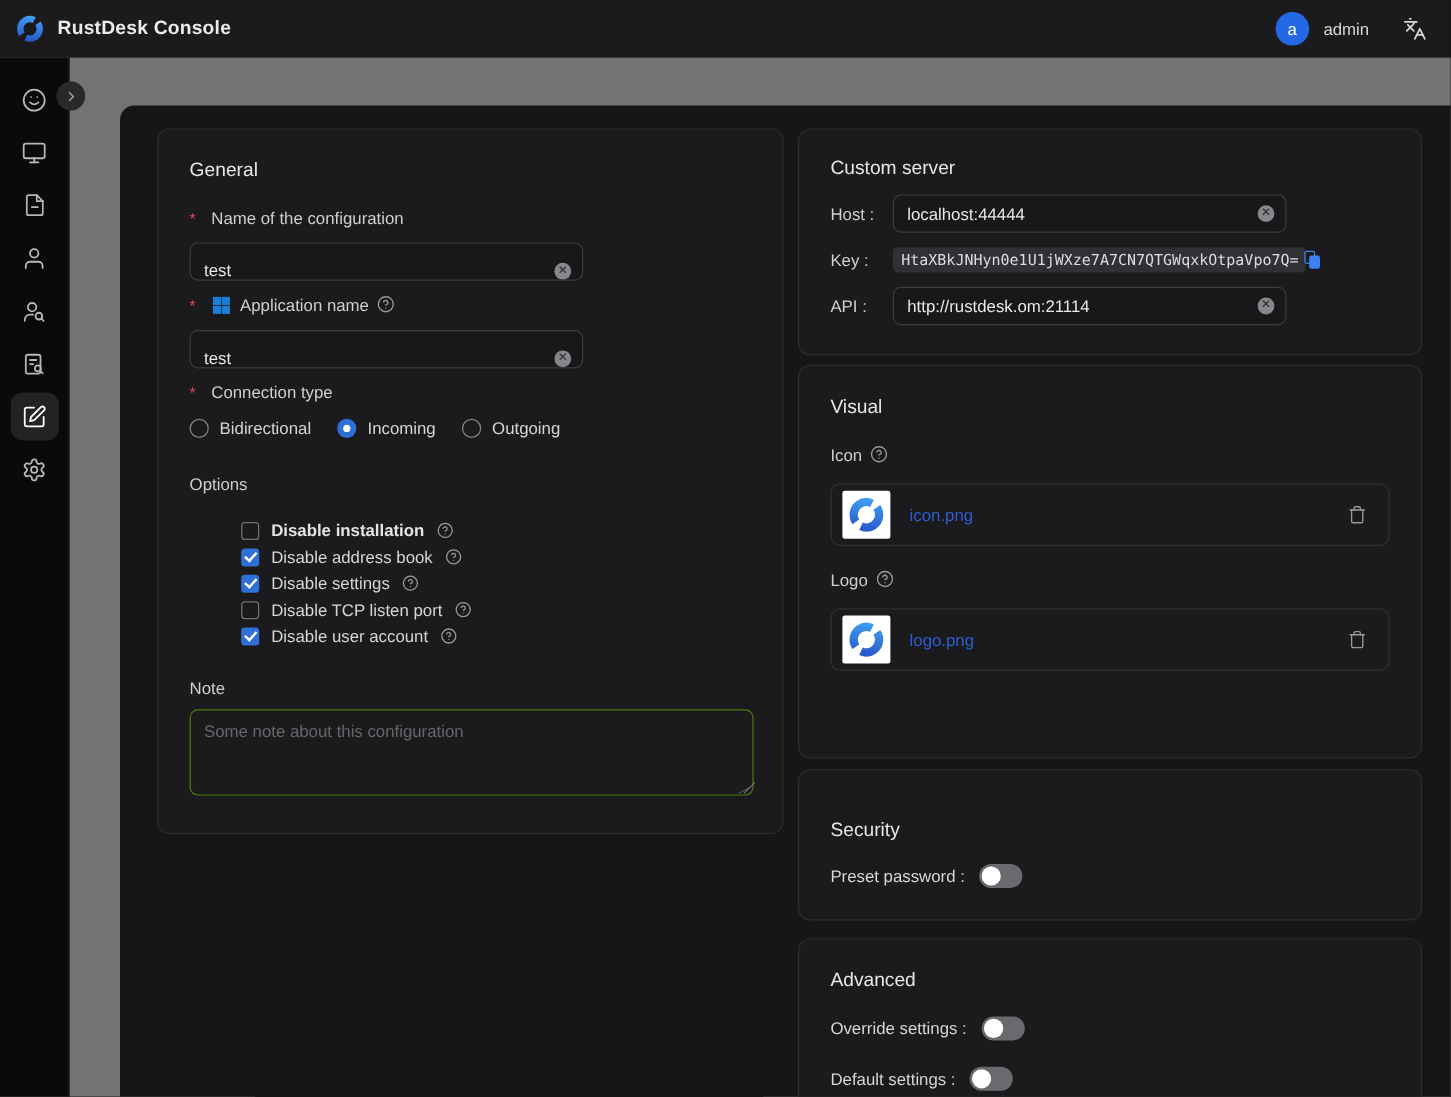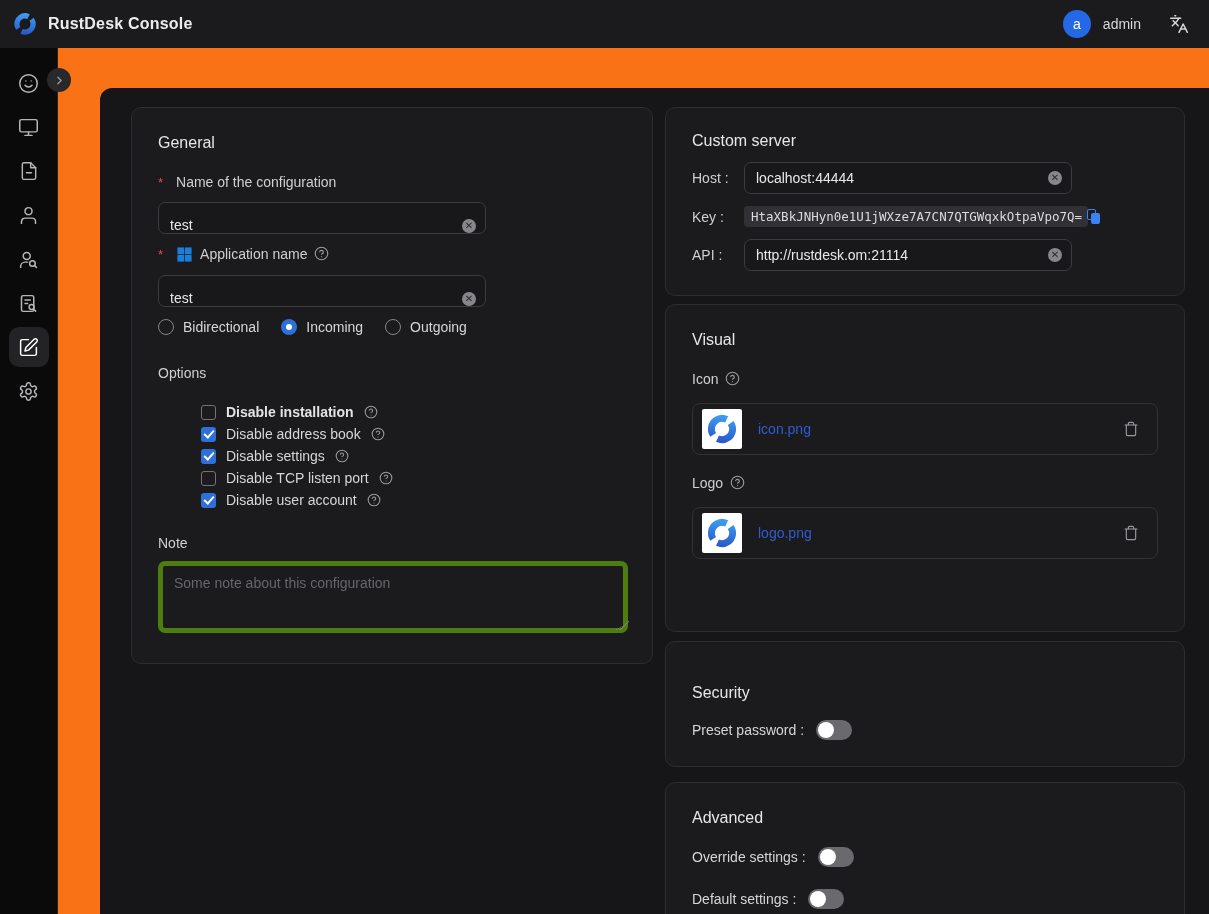--- a/index.html
+++ b/index.html
@@ -11,21 +11,21 @@
     padding:0 20px 0 12px; }
   .brand { display:flex; align-items:center; gap:10px; }
   .brand-title { font-size:16px; font-weight:700; color:#ececee; letter-spacing:.2px; }
   .topbar-right { margin-left:auto; display:flex; align-items:center; gap:12px; }
   .avatar { width:28px; height:28px; border-radius:50%; background:#2468e5; color:#fff;
     display:flex; align-items:center; justify-content:center; font-size:14px; }
   .username { font-size:14px; color:#d9d9db; margin-right:16px; }
   .lang-btn { color:#d6d6d8; display:flex; align-items:center; }
 
   
-  .workspace { position:relative; display:flex; height:866px; background:#f97316; }
+  .workspace { position:relative; display:flex; height:866px; background:#737373; }
   .rail { width:58px; background:#0a0a0b; border-right:1px solid #232326;
     display:flex; flex-direction:column; align-items:center; padding-top:15px; }
   .rail-item { width:40px; height:40px; margin-bottom:4px; border-radius:10px;
     display:flex; align-items:center; justify-content:center; color:#b7b7ba; cursor:pointer; }
   .rail-item.active { background:#232326; color:#fff; }
   .collapse-btn { position:absolute; left:47px; top:20px; width:24px; height:24px;
     border-radius:50%; background:#29292c; color:#9a9a9e; display:flex; align-items:center;
     justify-content:center; z-index:5; cursor:pointer; }
 
   .main-wrap { flex:1; padding:40px 0 0 42px; }
@@ -67,21 +67,21 @@
   .check-row.bold .check-label { font-weight:700; color:#e3e3e5; }
   .checkbox { width:15px; height:15px; border-radius:3px; border:1.5px solid #737377;
     flex-shrink:0; }
   .check-row.checked .checkbox { border:none; background:#2e6fd8; position:relative; }
   .check-row.checked .checkbox::after { content:""; position:absolute; left:4.5px; top:1.5px;
     width:4px; height:8px; border:solid #fff; border-width:0 2px 2px 0; transform:rotate(42deg); }
   .check-help { color:#9a9a9e; display:inline-flex; }
 
   
   .note-wrap { position:relative; width:470px; }
-  .note-area { width:470px; height:72px; background:transparent; border:5px solid #4d7c0f;
+  .note-area { width:470px; height:72px; background:transparent; border:1px solid #4d7c0f;
     border-radius:7px; resize:none; color:#e8e8ea; font-size:14px; padding:9px 11px;
     outline:none; font-family:"Liberation Sans","DejaVu Sans",sans-serif; }
   .note-area::placeholder { color:#66666b; }
   .resize-grip { position:absolute; right:3px; bottom:7px; width:9px; height:9px;
     border-right:1px solid #8a8a8e; pointer-events:none; }
   .resize-grip::after { content:""; position:absolute; right:1px; bottom:0; width:5px; height:5px;
     border-right:1px solid #8a8a8e; transform:rotate(0); }
   .resize-grip, .resize-grip::after { border-bottom:none; transform:skewX(-45deg); }
 
   
@@ -275,20 +275,23 @@
                   <path d="M9.09 9a3 3 0 0 1 5.83 1c0 2-3 3-3 3"></path>
                   <line x1="12" y1="17" x2="12.01" y2="17"></line>
                 </svg>
             </span>
           </div>
           <div class="text-input mb24">
             <input type="text" value="test" style="">
             <span class="clear-btn">✕</span>
           </div>
 
+          <div class="field-label req mb14">
+            <span>Connection type</span>
+          </div>
           <div class="radio-row mb30">
             <label class="radio-opt">
               <span class="radio-dot"></span>
               <span>Bidirectional</span>
             </label>
             <label class="radio-opt checked">
               <span class="radio-dot"></span>
               <span>Incoming</span>
             </label>
             <label class="radio-opt">

